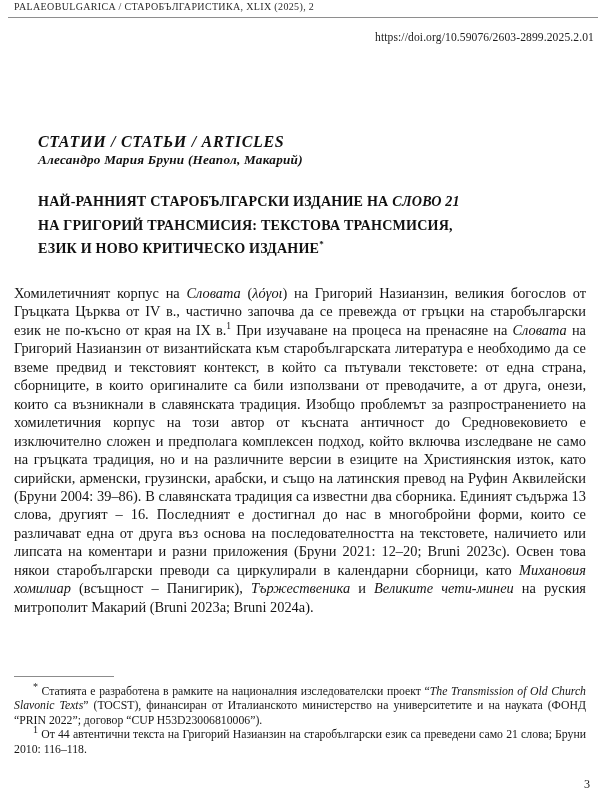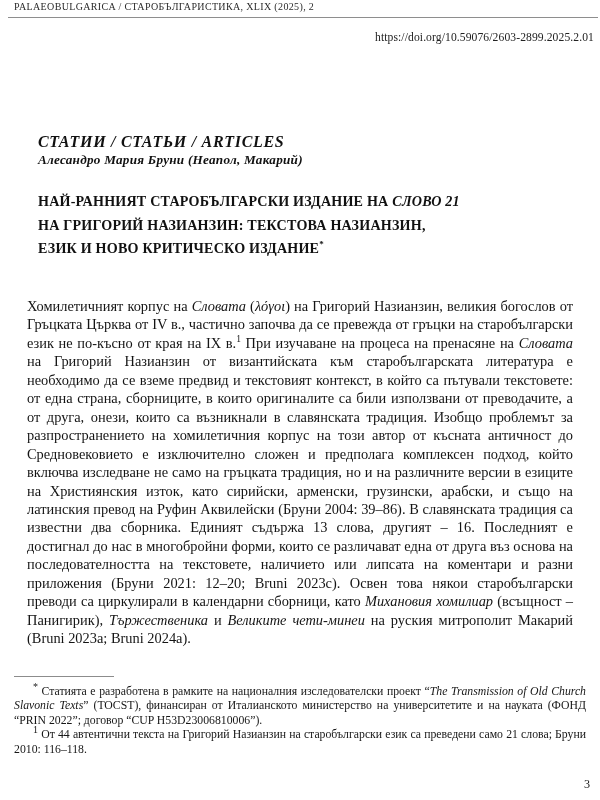--- a/index.html
+++ b/index.html
@@ -111,21 +111,21 @@
     left: 14px;
     width: 572px;
     font-size: 14.4px;
     line-height: 18.45px;
     text-align: justify;
     text-justify: inter-word;
     color: #141414;
     hyphens: manual;
   }
   .body-text p {
-    margin: 13px;
+    margin: 0;
     text-indent: 0;
   }
   .body-text .it { font-style: italic; }
   .body-text .gk {
     font-style: italic;
     font-family: "Liberation Serif", "DejaVu Serif", serif;
   }
   .body-text sup {
     font-size: 9.5px;
     vertical-align: super;
@@ -181,21 +181,21 @@
   <div class="head-rule"></div>
 
   <div class="doi">https://doi.org/10.59076/2603-2899.2025.2.01</div>
 
   <div class="section-label">СТАТИИ / СТАТЬИ / ARTICLES</div>
 
   <div class="author">Алесандро Мария Бруни (Неапол, Макарий)</div>
 
   <div class="title">
     <span>НАЙ-РАННИЯТ СТАРОБЪЛГАРСКИ ИЗДАНИЕ НА </span><span class="it">СЛОВО 21</span><br>
-    <span>НА ГРИГОРИЙ НАЗИАНЗИН: ТЕКСТОВА НАЗИАНЗИН,</span><br>
+    <span>НА ГРИГОРИЙ ТРАНСМИСИЯ: ТЕКСТОВА ТРАНСМИСИЯ,</span><br>
     <span>ЕЗИК И НОВО КРИТИЧЕСКО ИЗДАНИЕ</span><sup>*</sup>
   </div>
 
   <div class="body-text">
     <p><span>Хомилетичният корпус на </span><span class="it">Словата</span><span> (</span><span class="gk">λόγοι</span><span>) на Григорий Назианзин, великия богослов от Гръцката Църква от IV в., частично започва да се превежда от гръцки на старобългарски език не по-късно от края на IX в.</span><sup>1</sup><span> При изучаване на процеса на пренасяне на </span><span class="it">Словата</span><span> на Григорий Назианзин от византийската към старобългарската литература е необходимо да се вземе предвид и текстовият контекст, в който са пътували текстовете: от една страна, сборниците, в които оригиналите са били използвани от преводачите, а от друга, онези, които са възникнали в славянската традиция. Изобщо проблемът за разпространението на хомилетичния корпус на този автор от късната античност до Средновековието е изключително сложен и предполага комплексен подход, който включва изследване не само на гръцката традиция, но и на различните версии в езиците на Християнския изток, като сирийски, арменски, грузински, арабски, и също на латинския превод на Руфин Аквилейски (Бруни 2004: 39–86). В славянската традиция са известни два сборника. Единият съдържа 13 слова, другият – 16. Последният е достигнал до нас в многобройни форми, които се различават една от друга въз основа на последователността на текстовете, наличието или липсата на коментари и разни приложения (Бруни 2021: 12–20; Bruni 2023c). Освен това някои старобългарски преводи са циркулирали в календарни сборници, като </span><span class="it">Михановия хомилиар</span><span> (всъщност – Панигирик), </span><span class="it">Тържественика</span><span> и </span><span class="it">Великите чети-минеи</span><span> на руския митрополит Макарий (Bruni 2023a; Bruni 2024a).</span></p>
   </div>
 
   <div class="fn-rule"></div>
 
   <div class="footnotes">

